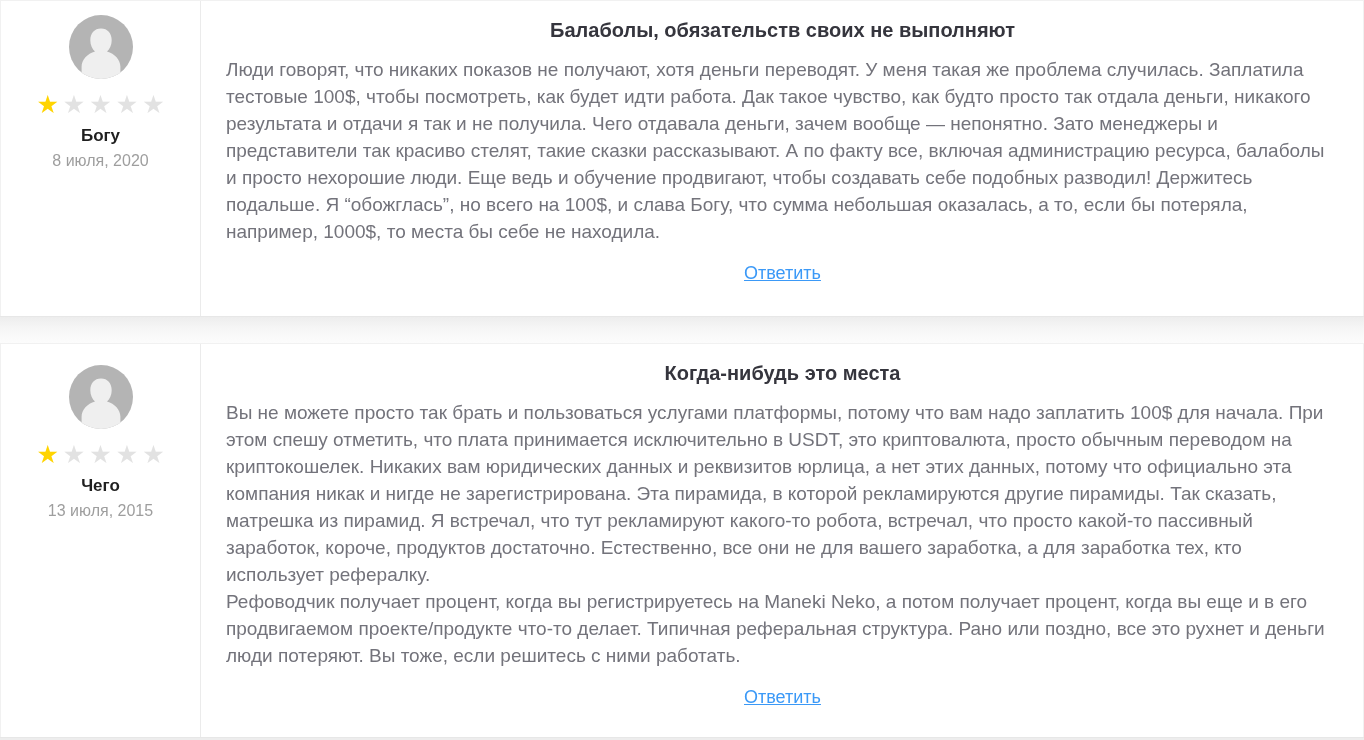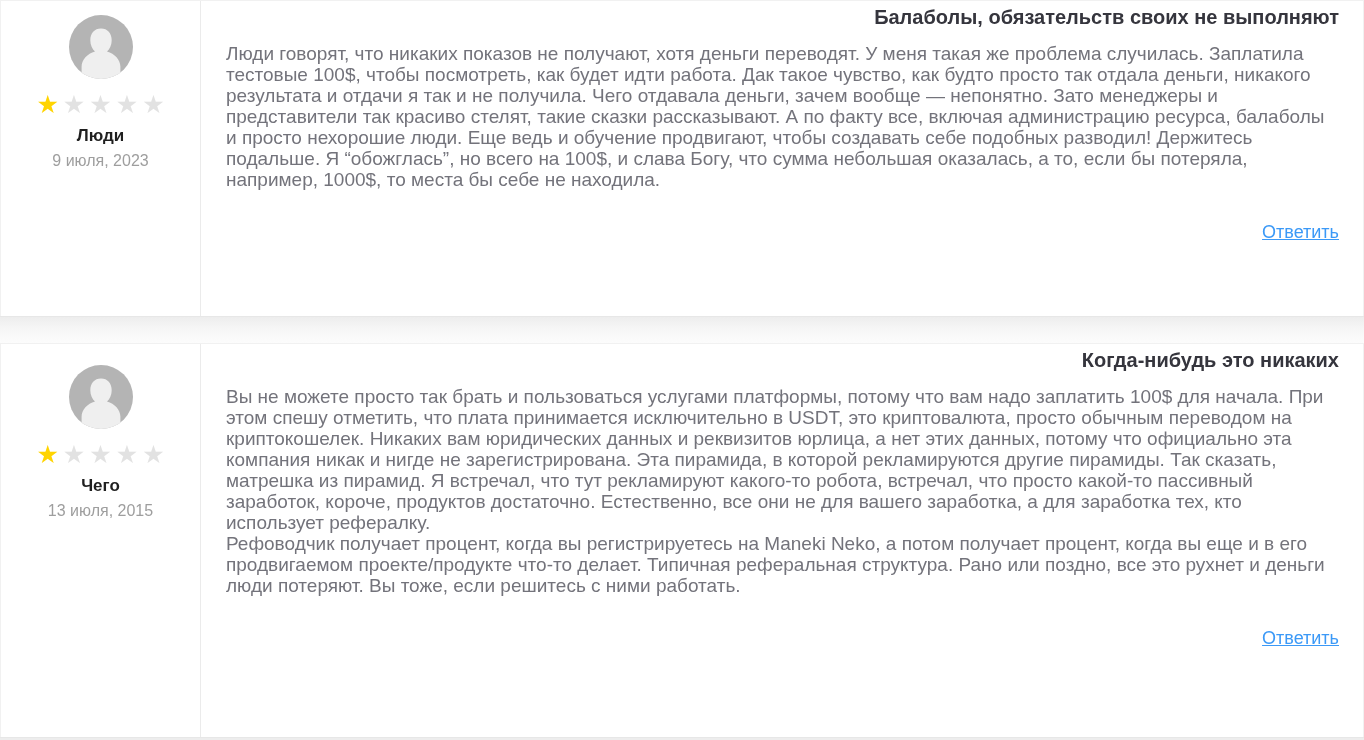--- a/index.html
+++ b/index.html
@@ -56,41 +56,41 @@
     color:var(--name);
   }
   .review-date{
     margin-top:6px;
     font-size:16px;
     color:var(--date);
   }
 
   .content-col{
     flex:1 1 auto;
-    padding:3px 24px 18px 25px;
+    padding:16px 24px 18px 25px;
     display:flex;
     flex-direction:column;
-    align-items:flex-end;
+    align-items:center;
   }
   .review-title{
     font-size:20px;
     font-weight:bold;
     color:var(--title);
     line-height:1.3;
   }
   .review-body{
     margin-top:13px;
     font-size:19px;
-    line-height:21px;
+    line-height:27px;
     color:var(--body);
   }
   .review-body .para{margin:0;}
 
   .reply-link{
-    margin-top:32px;
+    margin-top:18px;
     font-size:18px;
     color:var(--link);
     text-decoration:underline;
     cursor:pointer;
   }
 
   .separator-band{
     height:27px;
     background:linear-gradient(180deg,#ededed 0%,#f6f6f6 45%,#fcfcfc 100%);
     border-top:1px solid #e7e7e7;
@@ -111,22 +111,22 @@
         <path fill="#efefef" d="M32 13.5c-6.6 0-10.7 4.8-10.7 11.8 0 4.9 2 9 4.7 11.1C18.3 38.7 12.6 44.6 12.6 51.6V64h38.8V51.6c0-7-5.7-12.9-13.4-15.2 2.7-2.1 4.7-6.2 4.7-11.1 0-7-4.1-11.8-10.7-11.8z"></path>
       </svg>
     </div>
     <div class="stars">
         <span class="star on">★</span>
         <span class="star">★</span>
         <span class="star">★</span>
         <span class="star">★</span>
         <span class="star">★</span>
       </div>
-    <div class="reviewer-name">Люди</div>
-    <div class="review-date">9 июля, 2023</div>
+    <div class="reviewer-name">Богу</div>
+    <div class="review-date">8 июля, 2020</div>
   </div>
   <div class="content-col">
     <div class="review-title">Балаболы, обязательств своих не выполняют</div>
     <div class="review-body">
       <p class="para">Люди говорят, что никаких показов не получают, хотя деньги переводят. У меня такая же проблема случилась. Заплатила тестовые 100$, чтобы посмотреть, как будет идти работа. Дак такое чувство, как будто просто так отдала деньги, никакого результата и отдачи я так и не получила. Чего отдавала деньги, зачем вообще — непонятно. Зато менеджеры и представители так красиво стелят, такие сказки рассказывают. А по факту все, включая администрацию ресурса, балаболы и просто нехорошие люди. Еще ведь и обучение продвигают, чтобы создавать себе подобных разводил! Держитесь подальше. Я “обожглась”, но всего на 100$, и слава Богу, что сумма небольшая оказалась, а то, если бы потеряла, например, 1000$, то места бы себе не находила.</p>
     </div>
     <a class="reply-link">Ответить</a>
   </div>
 </div>
 
@@ -143,21 +143,21 @@
         <span class="star on">★</span>
         <span class="star">★</span>
         <span class="star">★</span>
         <span class="star">★</span>
         <span class="star">★</span>
       </div>
     <div class="reviewer-name">Чего</div>
     <div class="review-date">13 июля, 2015</div>
   </div>
   <div class="content-col">
-    <div class="review-title">Когда-нибудь это никаких</div>
+    <div class="review-title">Когда-нибудь это места</div>
     <div class="review-body">
       <p class="para">Вы не можете просто так брать и пользоваться услугами платформы, потому что вам надо заплатить 100$ для начала. При этом спешу отметить, что плата принимается исключительно в USDT, это криптовалюта, просто обычным переводом на криптокошелек. Никаких вам юридических данных и реквизитов юрлица, а нет этих данных, потому что официально эта компания никак и нигде не зарегистрирована. Эта пирамида, в которой рекламируются другие пирамиды. Так сказать, матрешка из пирамид. Я встречал, что тут рекламируют какого-то робота, встречал, что просто какой-то пассивный заработок, короче, продуктов достаточно. Естественно, все они не для вашего заработка, а для заработка тех, кто использует рефералку.</p>
       <p class="para">Рефоводчик получает процент, когда вы регистрируетесь на Maneki Neko, а потом получает процент, когда вы еще и в его продвигаемом проекте/продукте что-то делает. Типичная реферальная структура. Рано или поздно, все это рухнет и деньги люди потеряют. Вы тоже, если решитесь с ними работать.</p>
     </div>
     <a class="reply-link">Ответить</a>
   </div>
 </div>
 
 <div class="separator-band bottom"></div>
 

